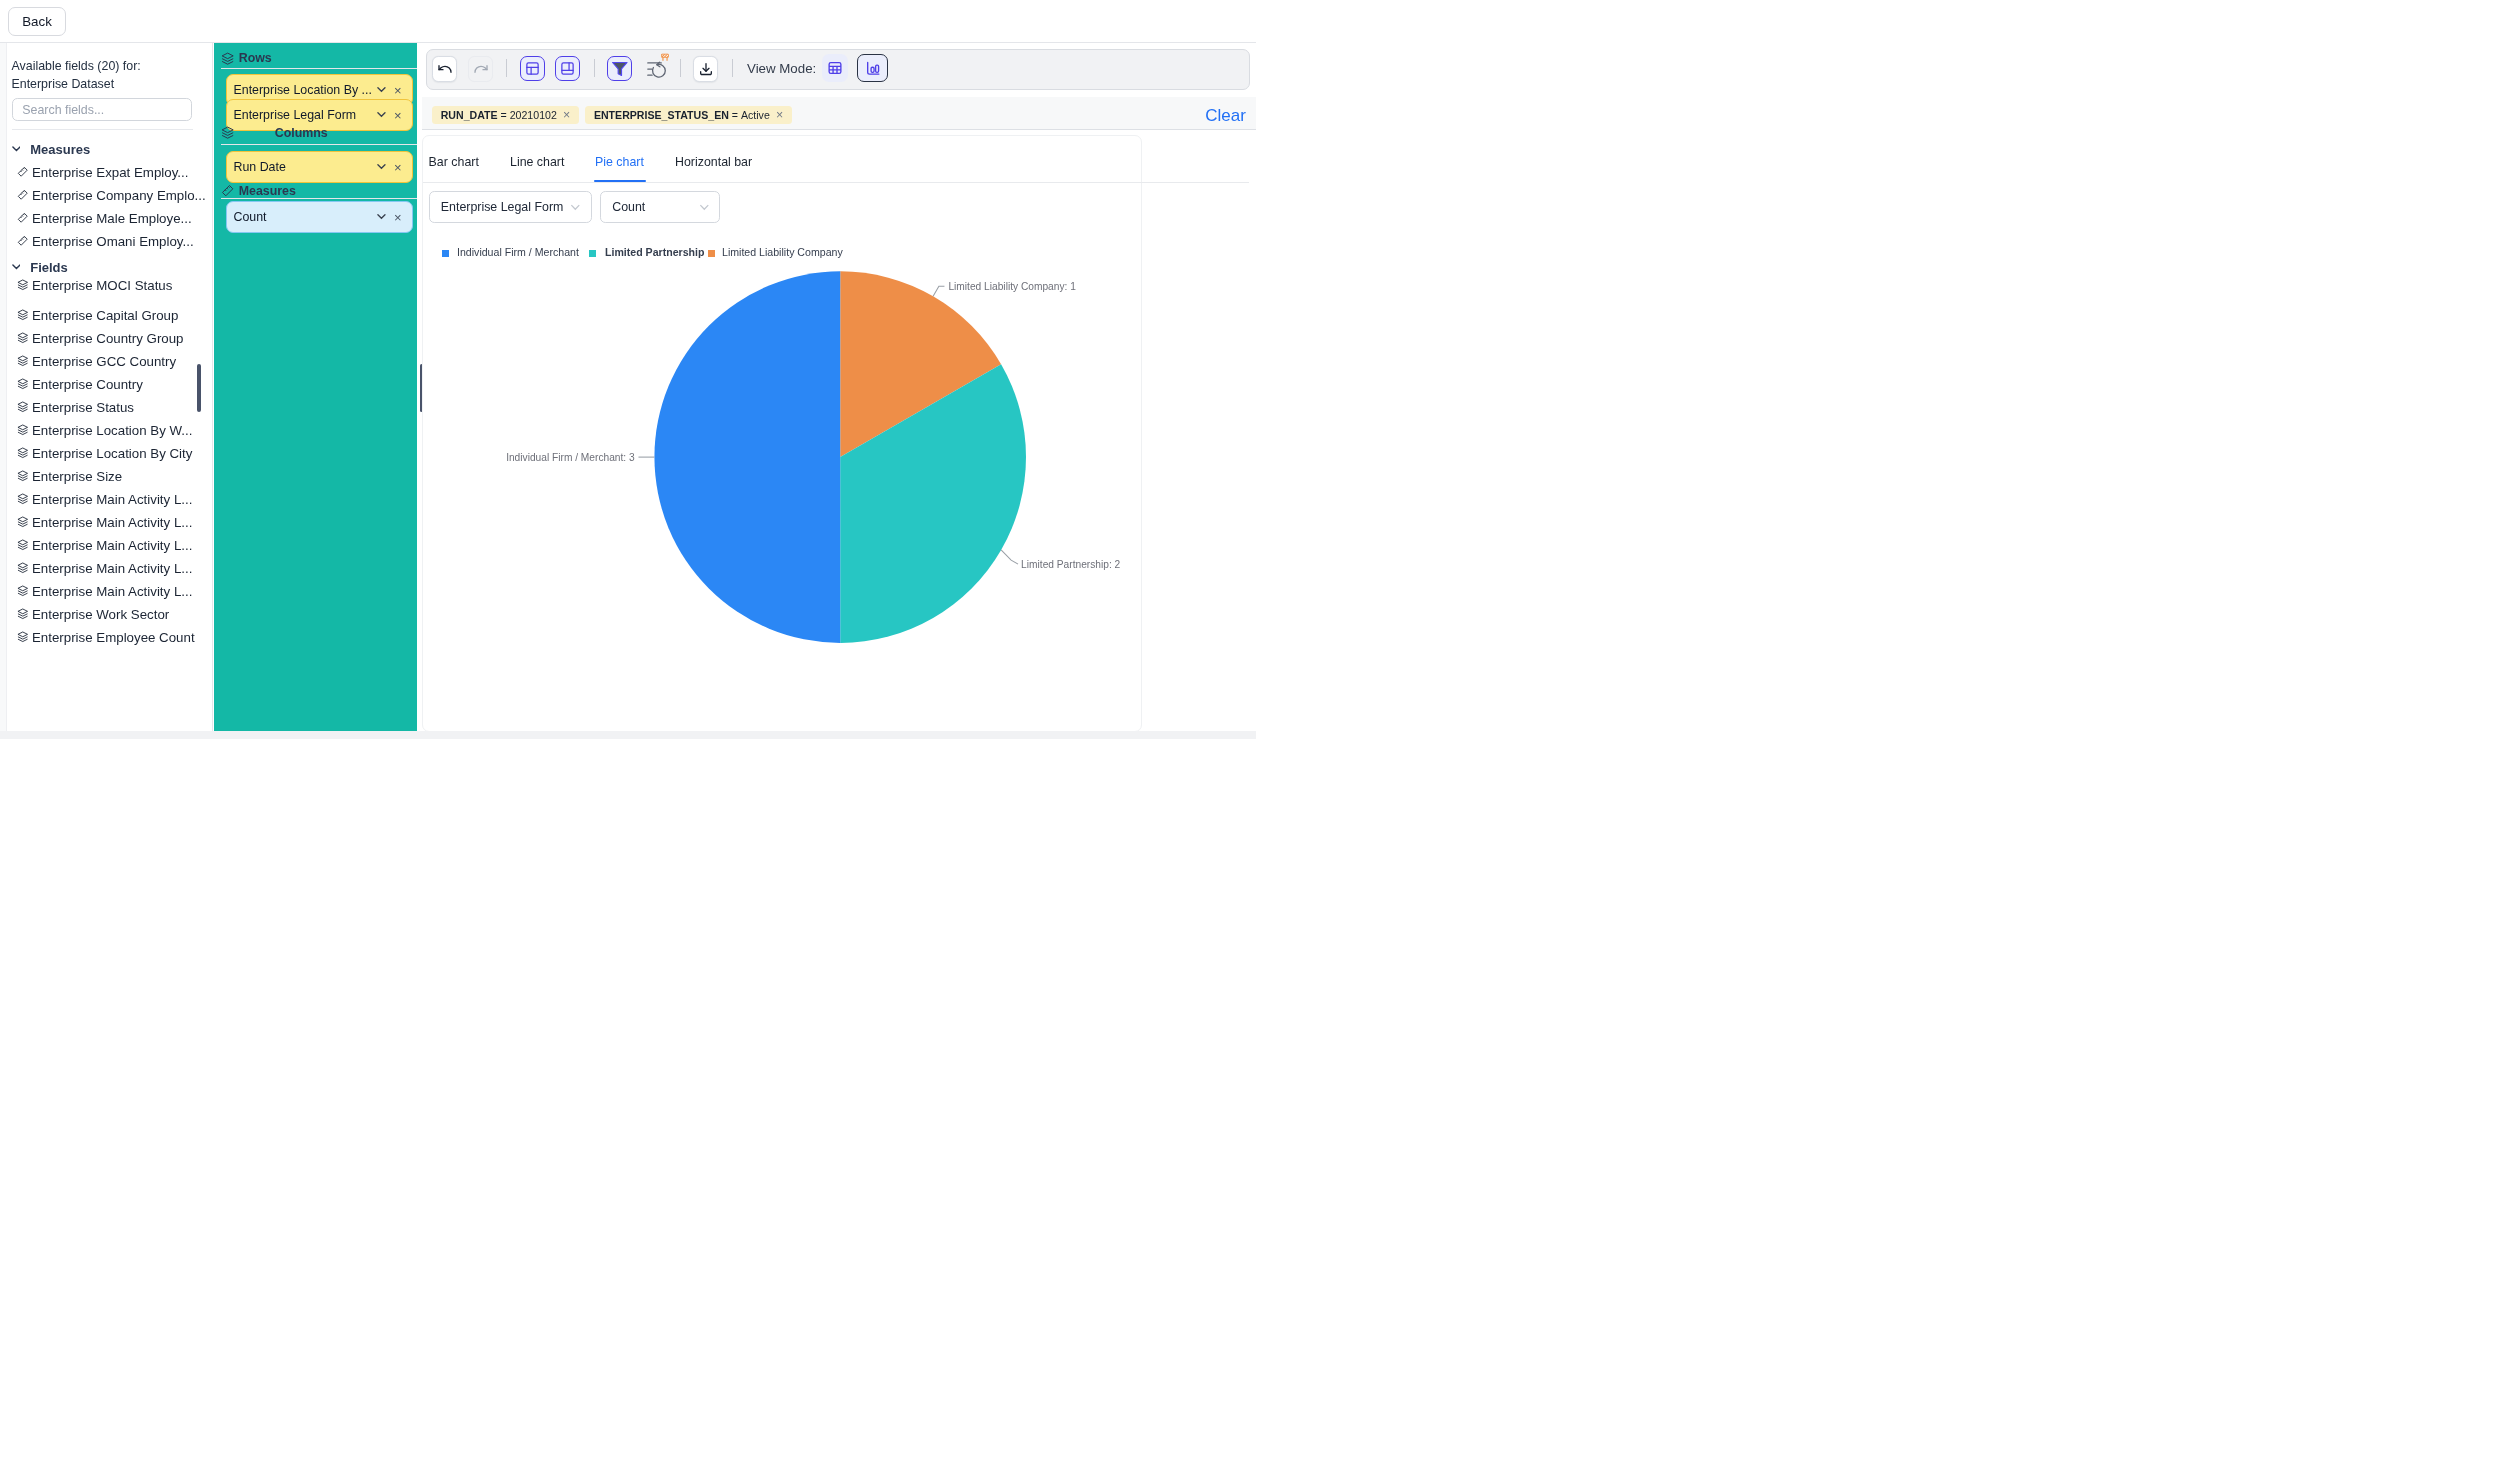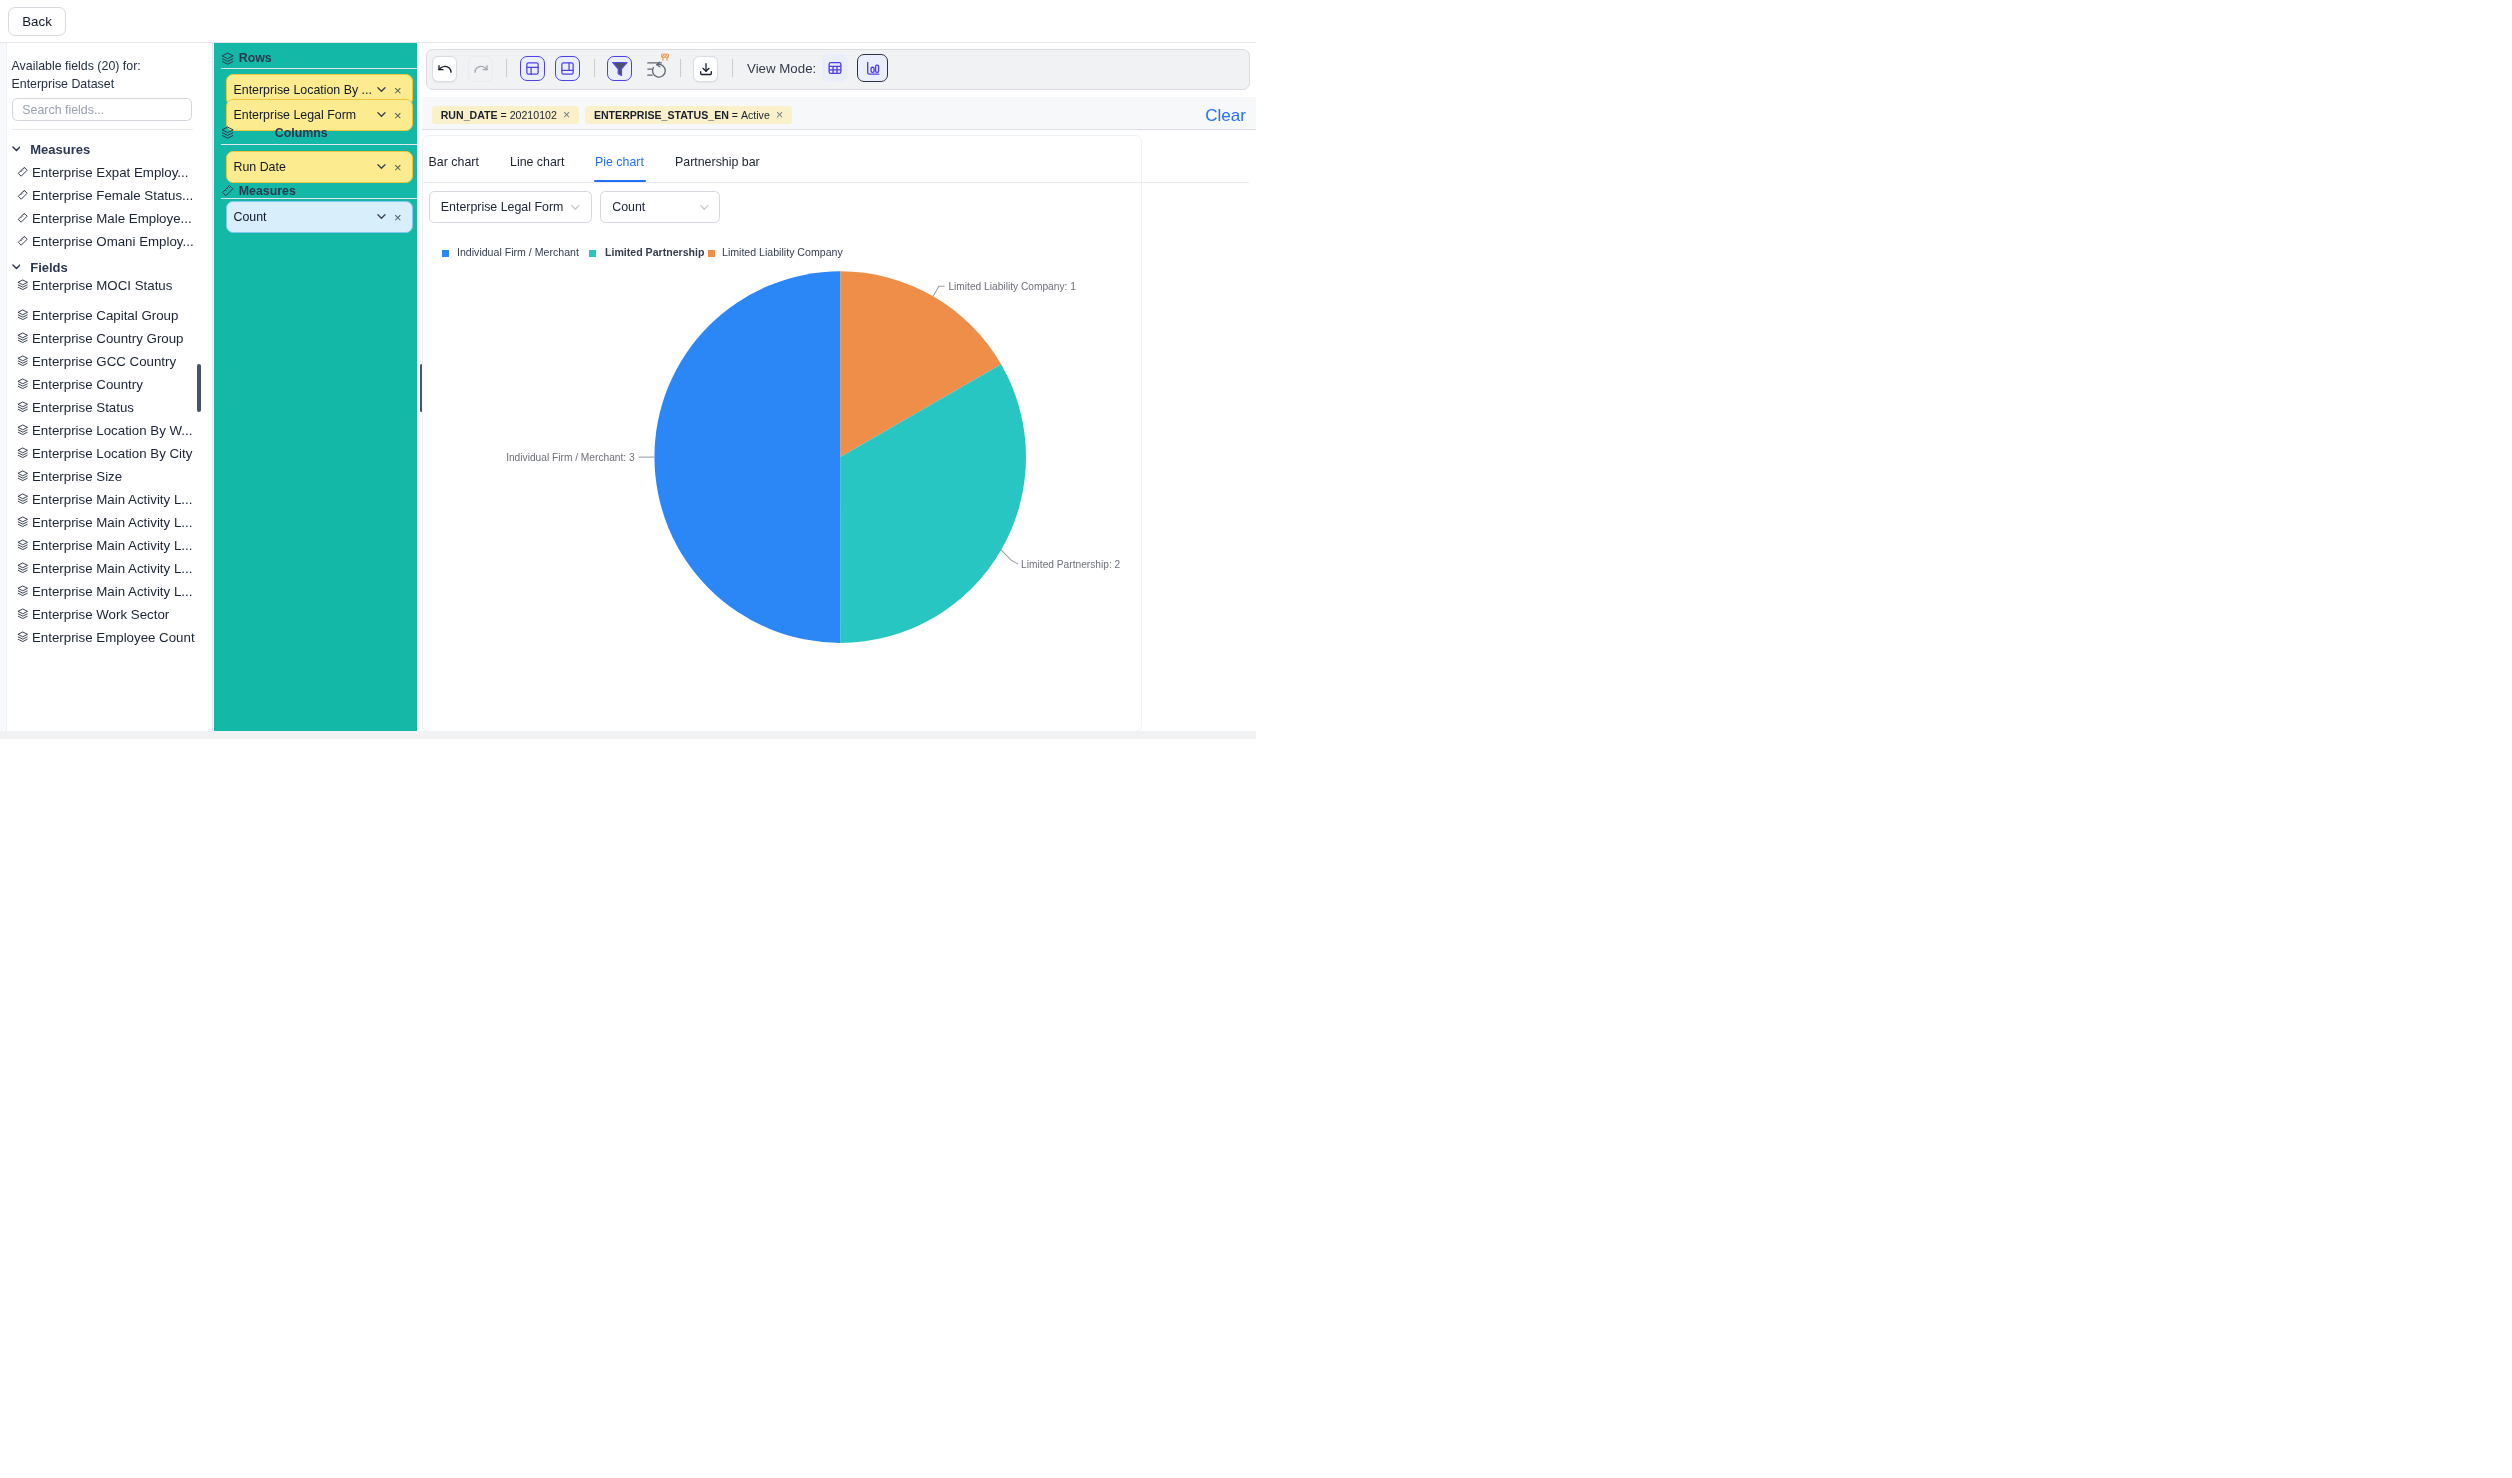--- a/index.html
+++ b/index.html
@@ -95,21 +95,21 @@
           <path d="M21.3 8.7 8.7 21.3 2.7 15.3 15.3 2.7z"></path>
           <path d="m7.5 10.5 2 2M10.5 7.5l2 2M13.5 4.5l2 2"></path>
         </svg>
         <span>Enterprise Expat Employ...</span>
       </div>
       <div class="litem" style="top:144px;">
         <svg width="11.5" height="11.5" viewBox="0 0 24 24" fill="none" stroke="#1B2433" stroke-width="1.8" stroke-linejoin="round">
           <path d="M21.3 8.7 8.7 21.3 2.7 15.3 15.3 2.7z"></path>
           <path d="m7.5 10.5 2 2M10.5 7.5l2 2M13.5 4.5l2 2"></path>
         </svg>
-        <span>Enterprise Female Status...</span>
+        <span>Enterprise Company Emplo...</span>
       </div>
       <div class="litem" style="top:167px;">
         <svg width="11.5" height="11.5" viewBox="0 0 24 24" fill="none" stroke="#1B2433" stroke-width="1.8" stroke-linejoin="round">
           <path d="M21.3 8.7 8.7 21.3 2.7 15.3 15.3 2.7z"></path>
           <path d="m7.5 10.5 2 2M10.5 7.5l2 2M13.5 4.5l2 2"></path>
         </svg>
         <span>Enterprise Male Employe...</span>
       </div>
       <div class="litem" style="top:190px;">
         <svg width="11.5" height="11.5" viewBox="0 0 24 24" fill="none" stroke="#1B2433" stroke-width="1.8" stroke-linejoin="round">
@@ -389,21 +389,21 @@
 <div id="fstrip">
   <div class="chip" style="left:9.8px;"><b>RUN_DATE</b>&nbsp;=&nbsp;20210102<span class="cx">×</span></div>
   <div class="chip" style="left:163px;"><b>ENTERPRISE_STATUS_EN</b>&nbsp;=&nbsp;Active<span class="cx">×</span></div>
   <div id="clear">Clear</div>
 </div>
 
 <div id="card">
   <div class="tab" style="left:5.6px;">Bar chart</div>
   <div class="tab" style="left:87px;">Line chart</div>
   <div class="tab" style="left:172px; color:#2270F5;">Pie chart</div>
-  <div class="tab" style="left:252px;">Partnership bar</div>
+  <div class="tab" style="left:252px;">Horizontal bar</div>
   <div id="tabline"></div>
   <div id="tabul"></div>
   <div class="dd" style="left:5.6px; width:163px;">
       <span>Enterprise Legal Form</span>
       <svg width="10.6" height="7" viewBox="0 0 12 8">
         <path d="M1.5 1.2 L6 6 L10.5 1.2" fill="none" stroke="#C3C8CF" stroke-width="1.4"></path>
       </svg>
     </div>
   <div class="dd" style="left:177px; width:120px;">
       <span>Count</span>

